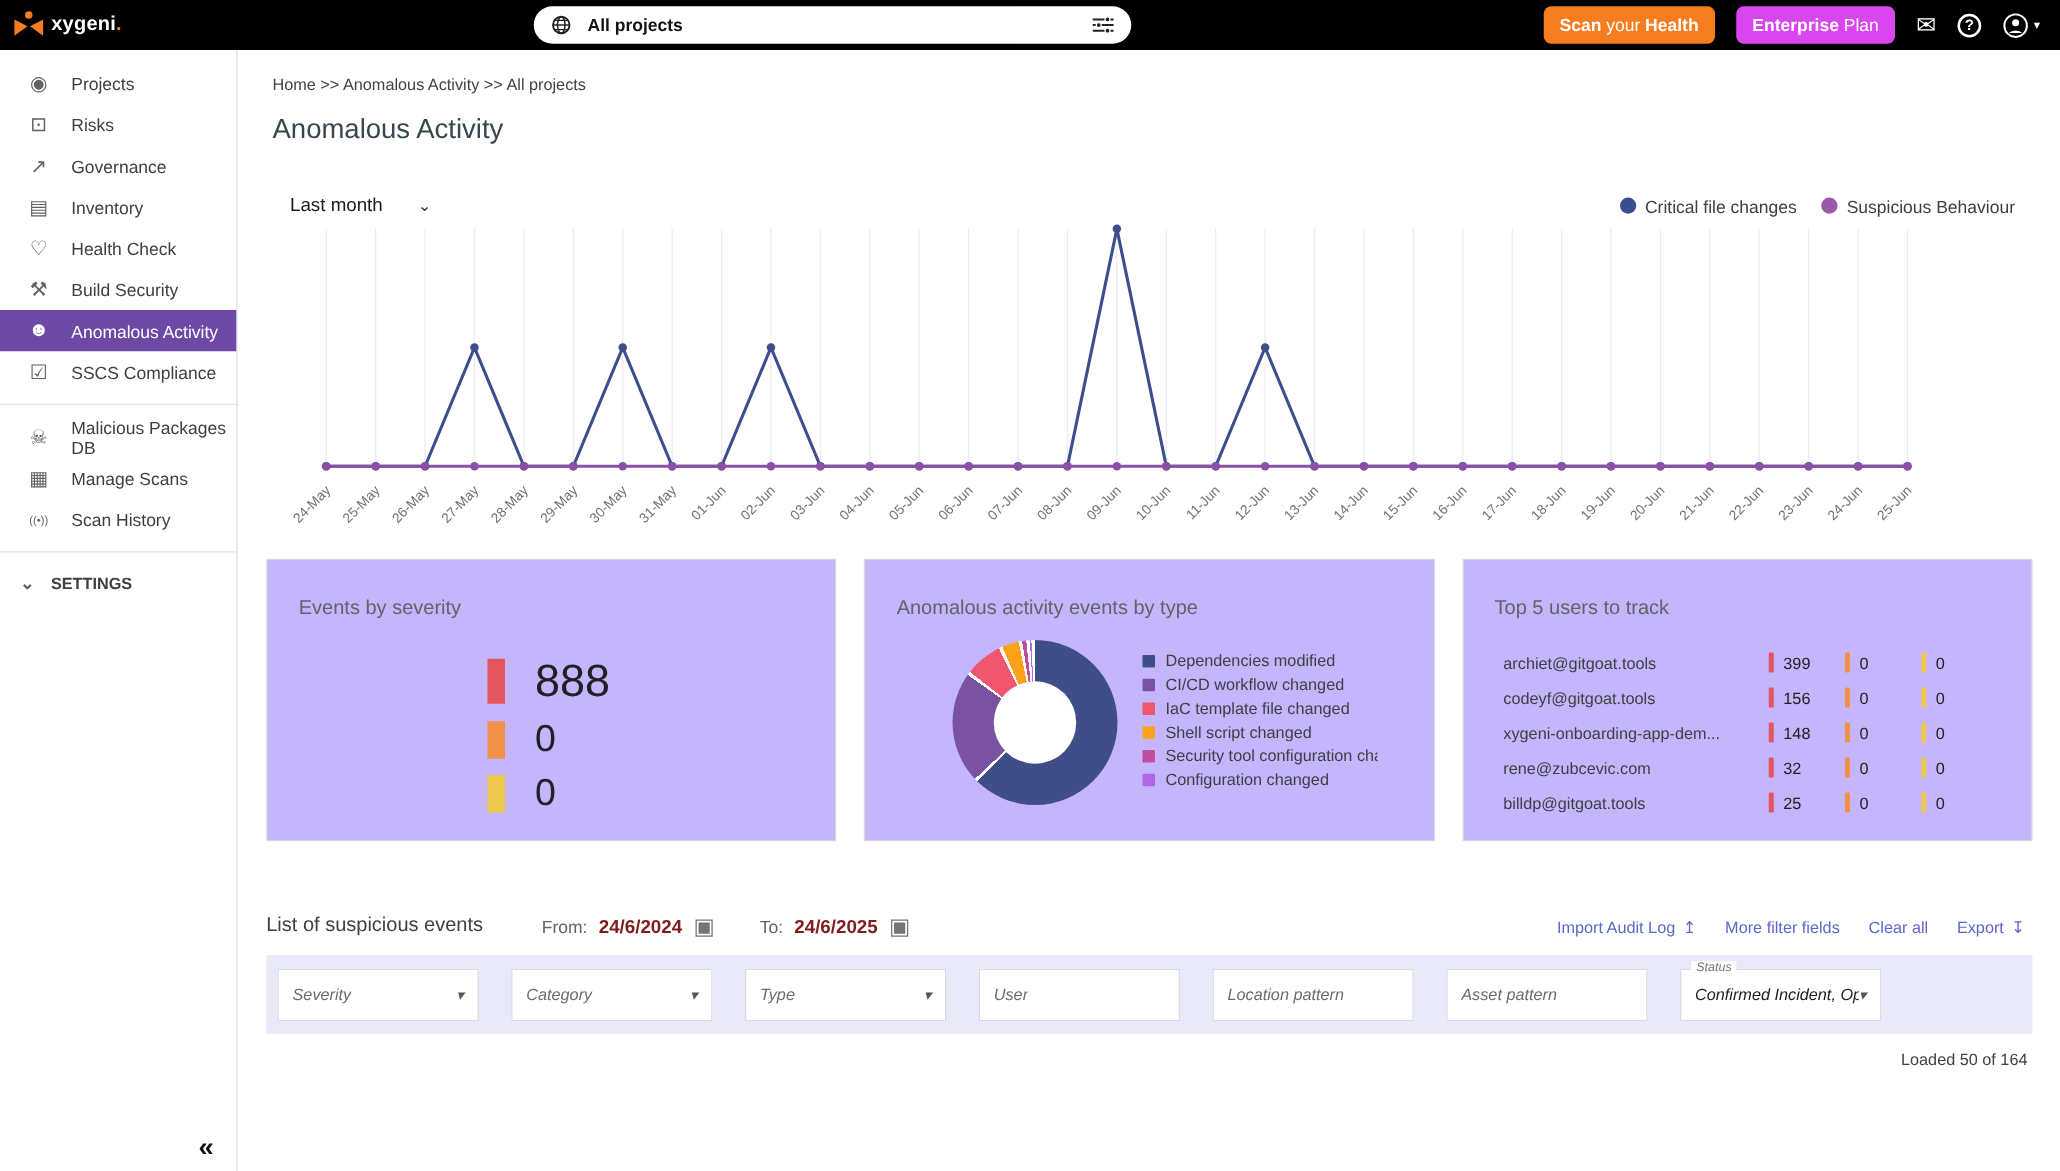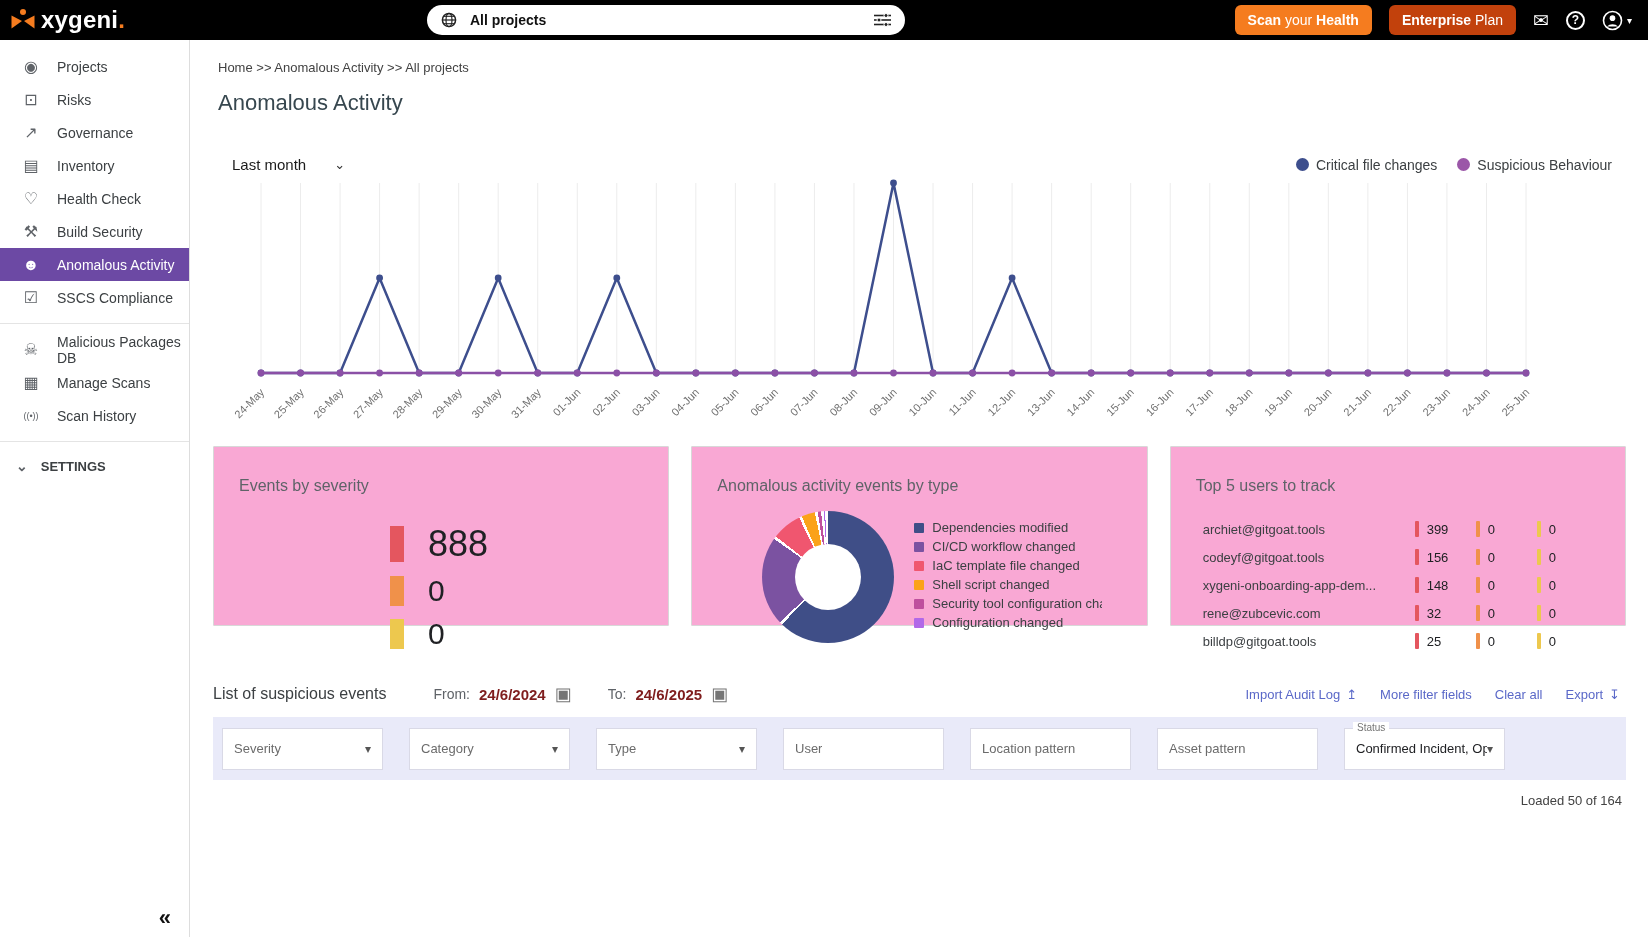--- a/index.html
+++ b/index.html
@@ -5,31 +5,31 @@
   * { box-sizing: border-box; }
   html,body { margin:0; padding:0; }
   body {
     width:1648px; height:937px; overflow:hidden; background:#fff;
     font-family:"Liberation Sans", sans-serif; color:#3c4043; position:relative;
   }
   
   .topbar { position:absolute; top:0; left:0; width:1648px; height:40px; background:#000;
     display:flex; align-items:center; z-index:20; }
   .logo { display:flex; align-items:center; gap:5px; margin-left:10px; }
-  .logo-text { color:#fff; font-size:24px; font-weight:bold; letter-spacing:.2px; }
+  .logo-text { color:#fff; font-size:16px; font-weight:bold; letter-spacing:.2px; }
   .logo-dot { color:#f57c1f; }
   .search-pill { position:absolute; left:427px; top:5px; width:478px; height:30px; background:#fff;
     border-radius:16px; display:flex; align-items:center; padding:0 14px; cursor:pointer; }
   .search-label { font-size:14px; color:#111; margin-left:13px; font-weight:bold; }
   .tune { margin-left:auto; }
   .topbar-right { margin-left:auto; display:flex; align-items:center; gap:17px; margin-right:16px; }
   .btn { border:none; height:30px; border-radius:6px; padding:0 13px; font-size:14px; color:#fff;
     font-family:inherit; cursor:pointer; white-space:nowrap; }
   .btn-scan { background:#f57c1f; }
-  .btn-plan { background:#c2410c; }
+  .btn-plan { background:#d946ef; }
   .mail-icon { color:#fff; font-size:19px; line-height:1; cursor:pointer; }
   .help-icon { width:19px; height:19px; border:2px solid #fff; border-radius:50%; color:#fff;
     font-size:12px; font-weight:bold; display:flex; align-items:center; justify-content:center; cursor:pointer; }
   .avatar { display:flex; align-items:center; gap:4px; cursor:pointer; }
   .caret-w { color:#fff; font-size:10px; }
   
   .sidebar { position:absolute; top:40px; left:0; width:190px; bottom:0; background:#fff;
     border-right:1px solid #ddd; padding-top:10px; }
   .side-item { display:flex; align-items:center; height:33px; padding-left:20px; gap:15px;
     font-size:14px; color:#3c4043; cursor:pointer; }
@@ -49,21 +49,21 @@
   .chart-controls { display:flex; align-items:center; margin:40px 36px 0 41px;justify-content:center; }
   .period-select { display:flex; align-items:center; gap:28px; font-size:15px; color:#1b1b1b; cursor:pointer; }
   .caret-d { font-size:13px; color:#333; }
   .chart-legend { margin-left:auto; display:flex; gap:20px; align-items:center; }
   .legend-item { display:flex; align-items:center; gap:7px; font-size:14px; color:#3c4043; cursor:pointer; }
   .legend-dot { width:13px; height:13px; border-radius:50%; }
   .chart-wrap { margin:2px 0 0 40px; }
   .scan-on { margin:22px 0 0 22px; font-size:15px; color:#424242; }
   
   .cards { display:flex; gap:22px; margin:15px 22px 0 22px; }
-  .card { flex:1; height:180px; background:#f9a8d4; border:1px solid #d8d8d8; border-radius:1px; }
+  .card { flex:1; height:226px; background:#c4b5fd; border:1px solid #d8d8d8; border-radius:1px; }
   .card-title { margin:30px 0 0 25px; font-size:16px; color:#5f6368; }
   .sev-list { margin-top:28px; }
   .sev-row { display:flex; align-items:center; gap:24px; margin:0 0 9px 176px; }
   .sev-bar { width:14px; height:30px; flex:none; }
   .sev-row:first-child .sev-bar { height:36px; }
   .sev-val { font-size:30px; color:#202124; }
   .sev-row:first-child .sev-val { font-size:36px; }
   .donut-wrap { display:flex; align-items:center; margin-top:16px; }
   .donut { width:132px; height:132px; border-radius:50%; margin-left:70px; position:relative; flex:none; }
   .donut::after { content:""; position:absolute; inset:33px; background:#fff; border-radius:50%; }
@@ -82,21 +82,21 @@
   .events-title { font-size:16px; color:#3c4043; }
   .date-group { margin-left:47px; display:flex; align-items:center; gap:9px; font-size:14px; color:#5f6368; }
   .date-group.to { margin-left:36px; }
   .date-value { font-size:15px; color:#7f1d1d; font-weight:bold; }
   .cal-icon { font-size:18px; color:#757575; cursor:pointer; }
   .events-links { margin-left:auto; display:flex; gap:23px; align-items:center; }
   .ev-link { font-size:13px; color:#5a68c8; cursor:pointer; display:flex; gap:6px; align-items:center; white-space:nowrap; }
   .filter-band { margin:12px 22px 0 22px; background:#e9eaf9; height:63px; display:flex;
     align-items:center; padding:0 9px; gap:26px; }
   .filter-box { background:#fff; height:42px; width:161px; border:1px solid #d9d9e6;
-    display:flex; align-items:center; padding:0 11px; position:relative; cursor:pointer; }
+    display:flex; align-items:center; padding:0 11px; position:relative; cursor:pointer;font-style:italic; }
   .filter-label { font-size:13px; color:#6b6b6b; white-space:nowrap; overflow:hidden; }
   .filter-caret { margin-left:auto; font-size:12px; color:#555; }
   .filter-box.status .filter-label { color:#202124; }
   .float-label { position:absolute; top:-7px; left:8px; background:#fff; padding:0 4px;
     font-size:10px; color:#757575; }
   .loaded { text-align:right; margin:13px 26px 0 0; font-size:13px; color:#424242; }
 </style>
 </head>
 <body>
 

